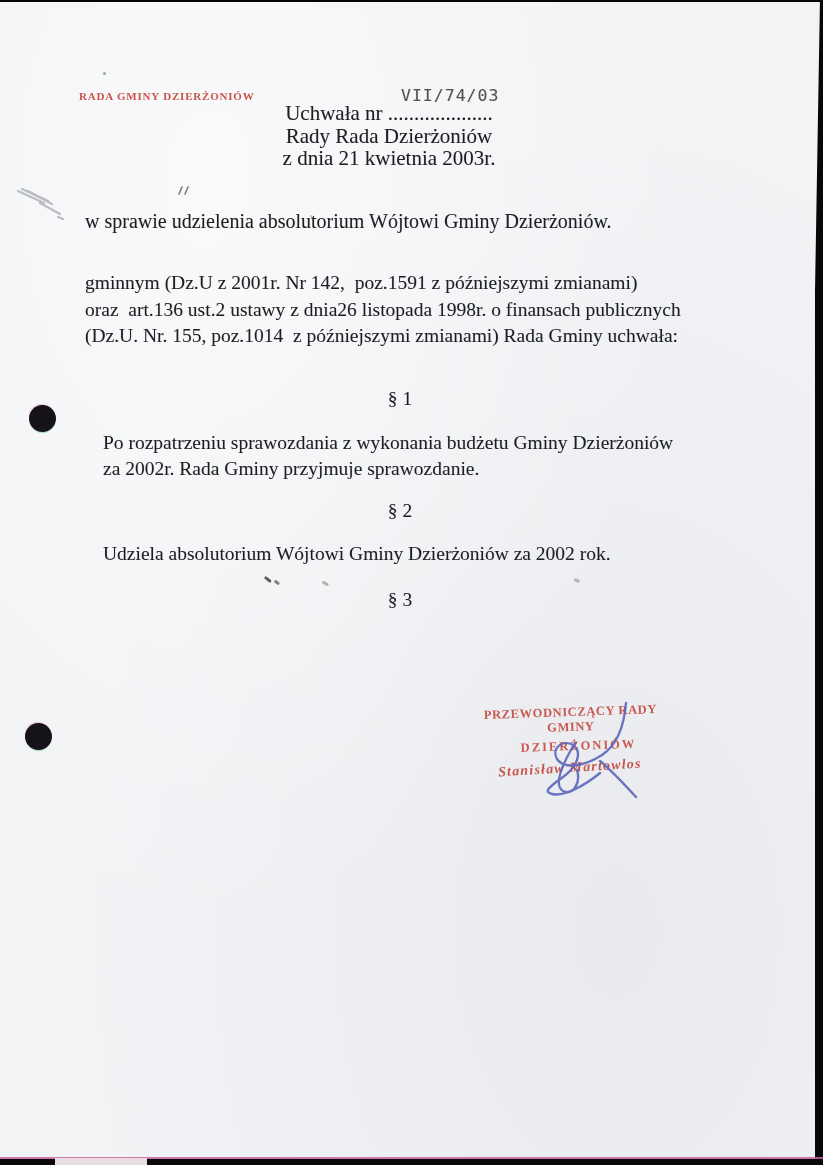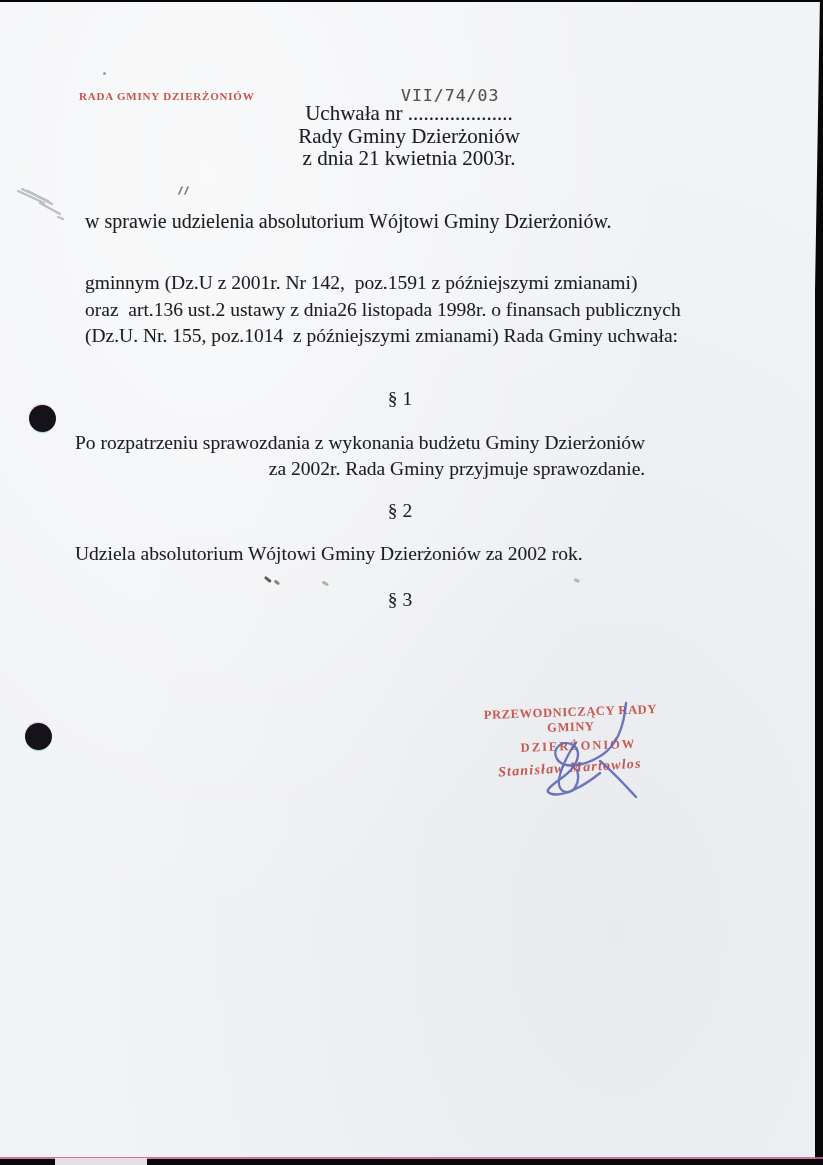--- a/index.html
+++ b/index.html
@@ -27,35 +27,35 @@
     color:var(--stamp_red,#c5453b);
     opacity:.92;
   }
   .res-number{
     left:401px;top:86px;
     font-family:"DejaVu Sans Mono", monospace;
     font-size:16.5px;letter-spacing:1px;
     color:var(--number_gray,#53524b);
   }
   .title-block{
-    left:263px;top:102px;width:292px;
+    left:243px;top:102px;width:292px;
     text-align:center;
     font-size:21px;line-height:22.5px;
   }
   .subject{
     left:85px;top:210px;
     font-size:20px;
   }
   .legal{
     left:85px;top:270px;
     font-size:19.5px;line-height:26.5px;
   }
   .body-par{
-    left:75px;
-    font-size:19.5px;line-height:26px;text-align:right;
+    left:103px;
+    font-size:19.5px;line-height:26px;
   }
   .section-sym{
     left:250px;width:300px;
     text-align:center;
     font-size:19.5px;
   }
   .sig-stamp{
     left:460px;top:705px;width:222px;
     transform:rotate(-2deg);
     color:var(--stamp_red,#c5453b);
@@ -91,21 +91,21 @@
 <body>
 
 <div class="page">
 
   <div class="abs corner-stamp">RADA GMINY DZIERŻONIÓW</div>
 
   <div class="abs res-number doc-text">VII/74/03</div>
 
   <div class="abs title-block doc-text">
     <div class="line">Uchwała nr ....................</div>
-    <div class="line">Rady Gminy Dzierżoniów</div>
+    <div class="line">Rady Rada Dzierżoniów</div>
     <div class="line">z dnia 21 kwietnia 2003r.</div>
   </div>
 
   <div class="abs subject doc-text line">w sprawie udzielenia absolutorium Wójtowi Gminy Dzierżoniów.</div>
 
   <div class="abs legal doc-text">
     <div class="line">gminnym (Dz.U z 2001r. Nr 142,  poz.1591 z późniejszymi zmianami)</div>
     <div class="line">oraz  art.136 ust.2 ustawy z dnia26 listopada 1998r. o finansach publicznych</div>
     <div class="line">(Dz.U. Nr. 155, poz.1014  z późniejszymi zmianami) Rada Gminy uchwała:</div>
   </div>

